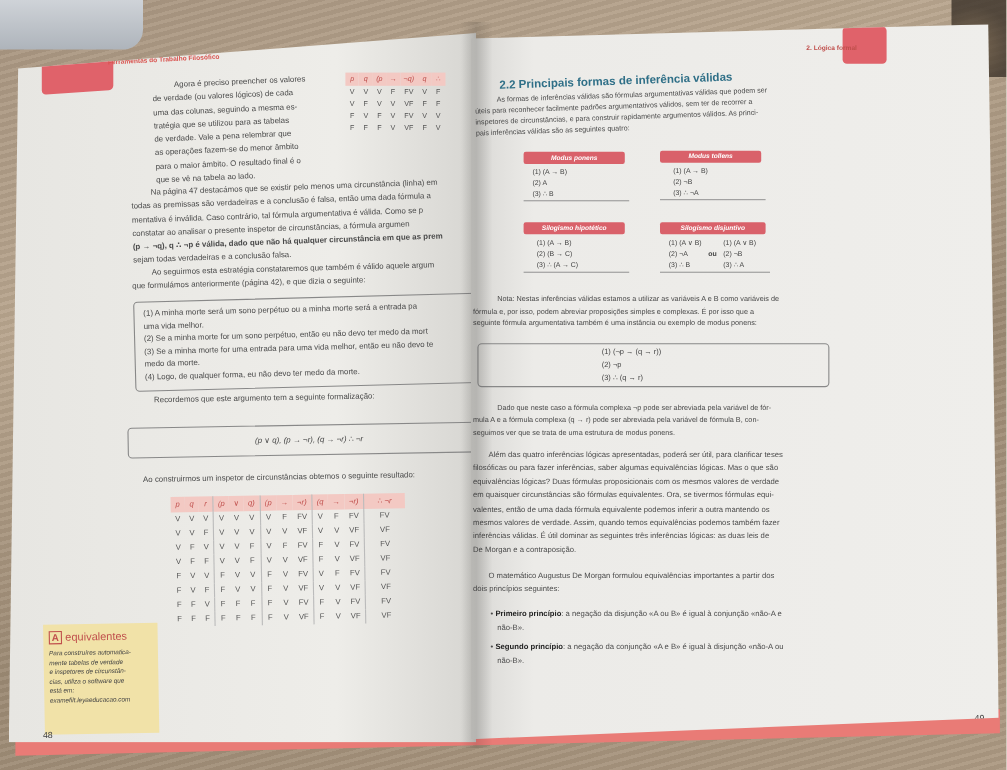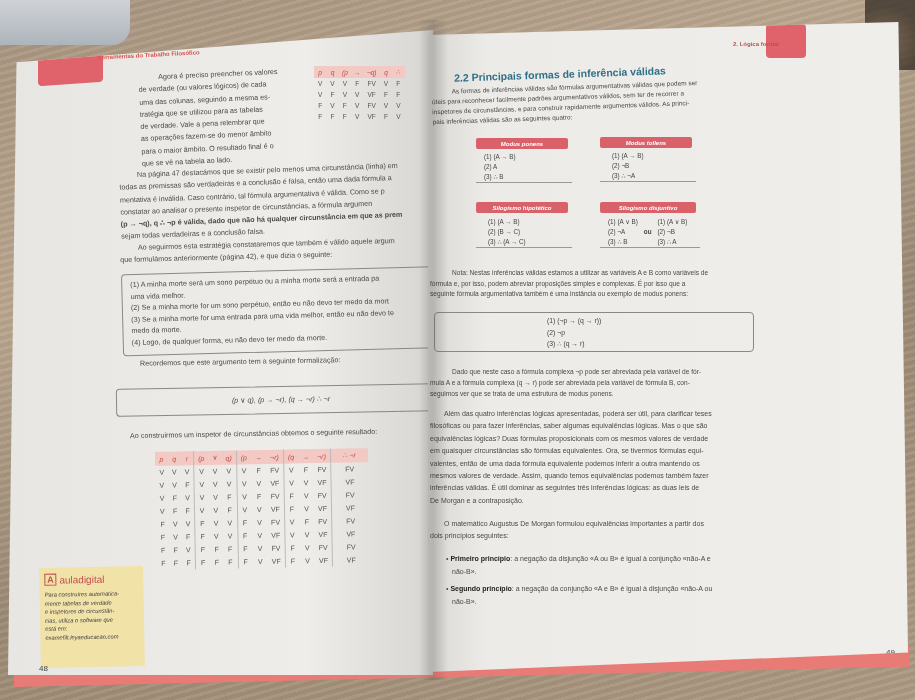--- a/index.html
+++ b/index.html
@@ -329,21 +329,21 @@
           <td>V</td>
           <td>VF</td>
           <td class="grp">VF</td>
         </tr>
       </tbody>
   </table>
 
   <div class="aula">
     <div class="aula-logo">
       <span class="a-box">A</span>
-      <span>auladigital</span>
+      <span>equivalentes</span>
     </div>
     <div class="aula-text">
       <div>Para construíres automatica-</div>
       <div>mente tabelas de verdade</div>
       <div>e inspetores de circunstân-</div>
       <div>cias, utiliza o software que</div>
       <div>está em:</div>
       <div>examefilt.leyaeducacao.com</div>
     </div>
   </div>

